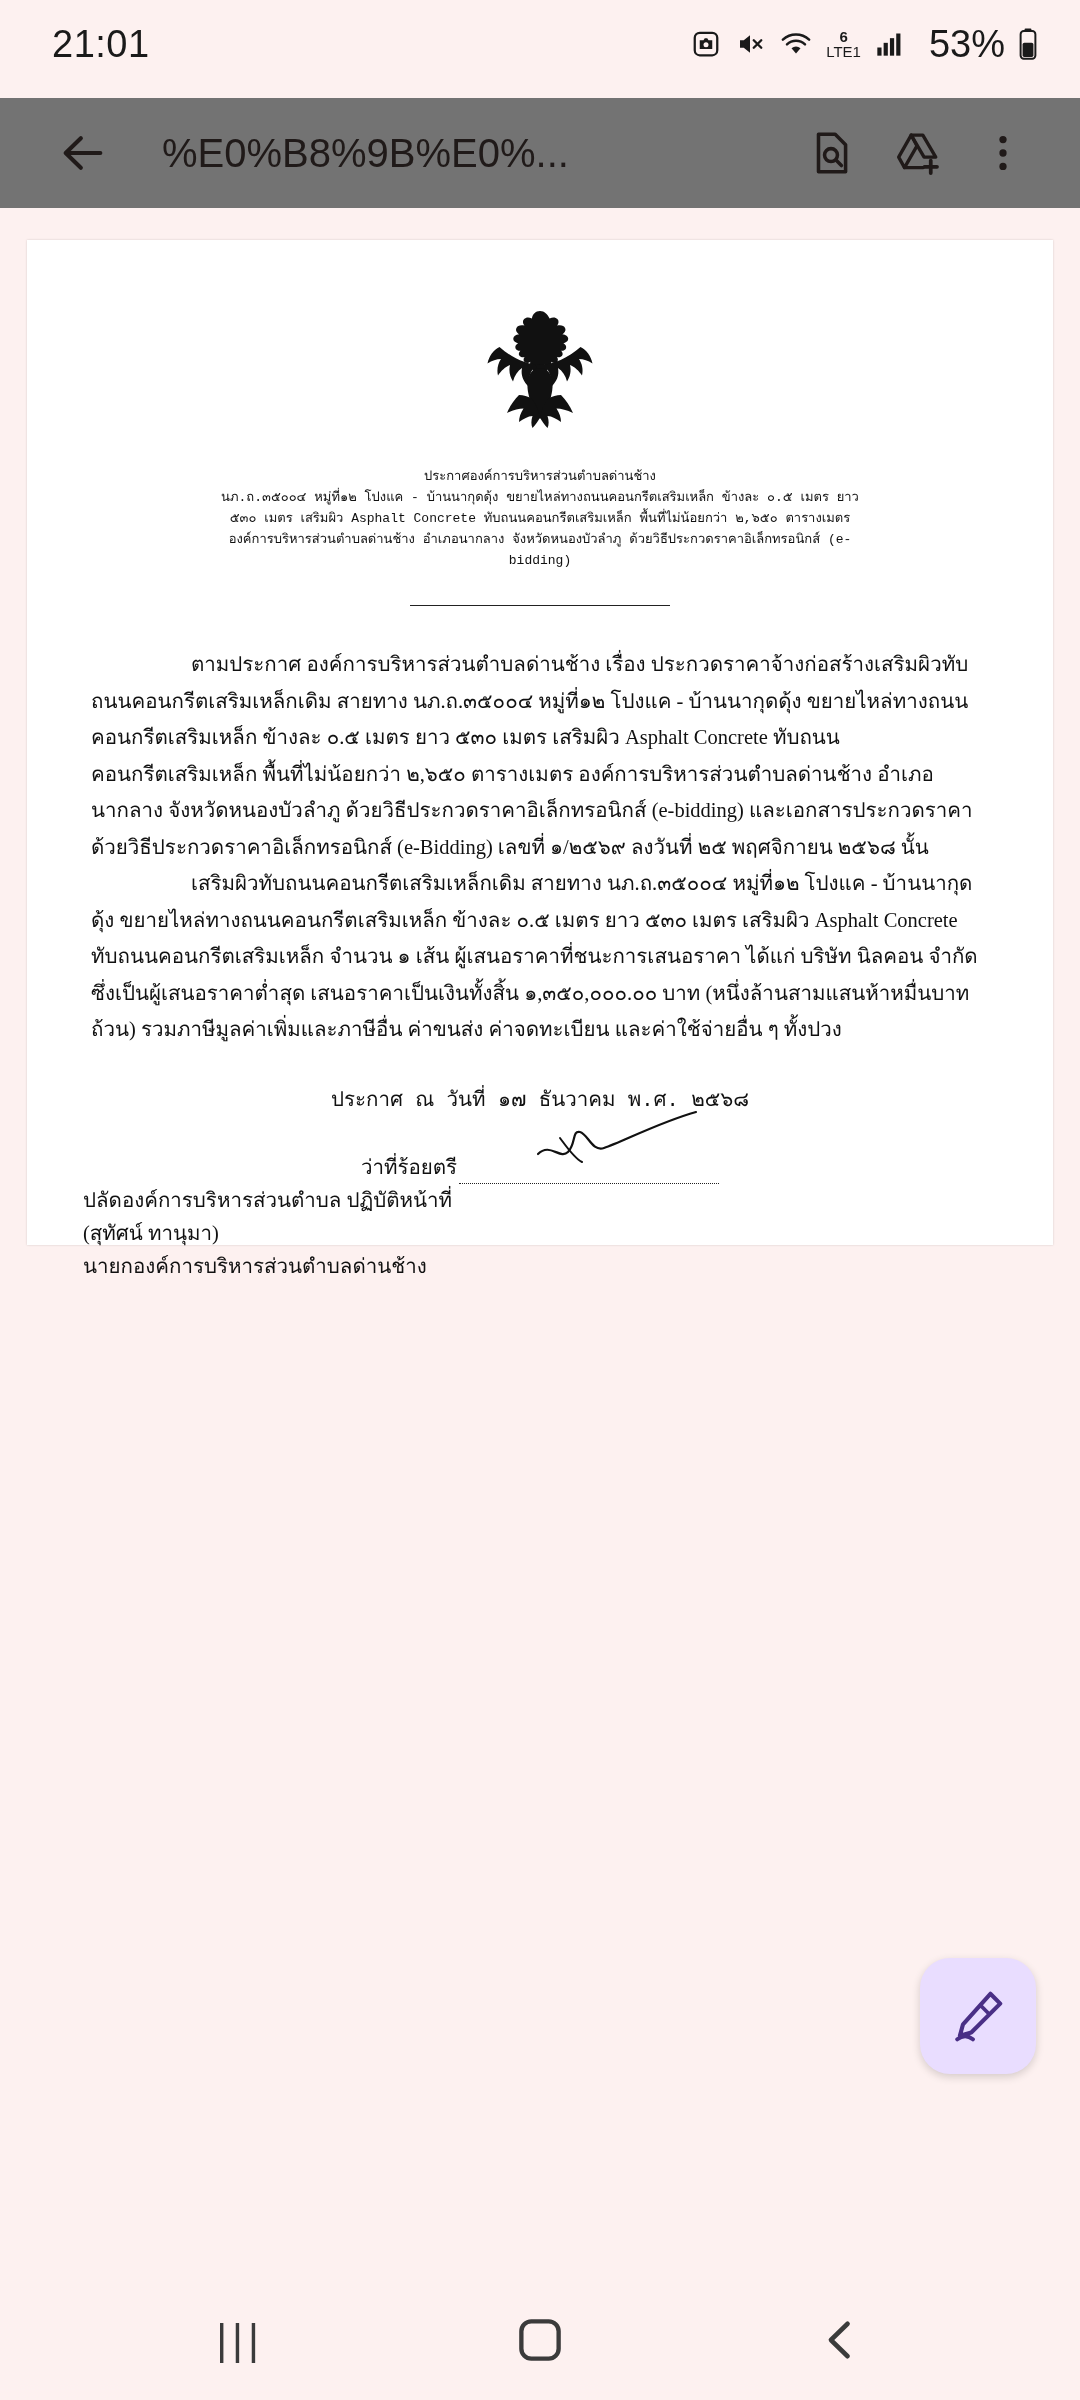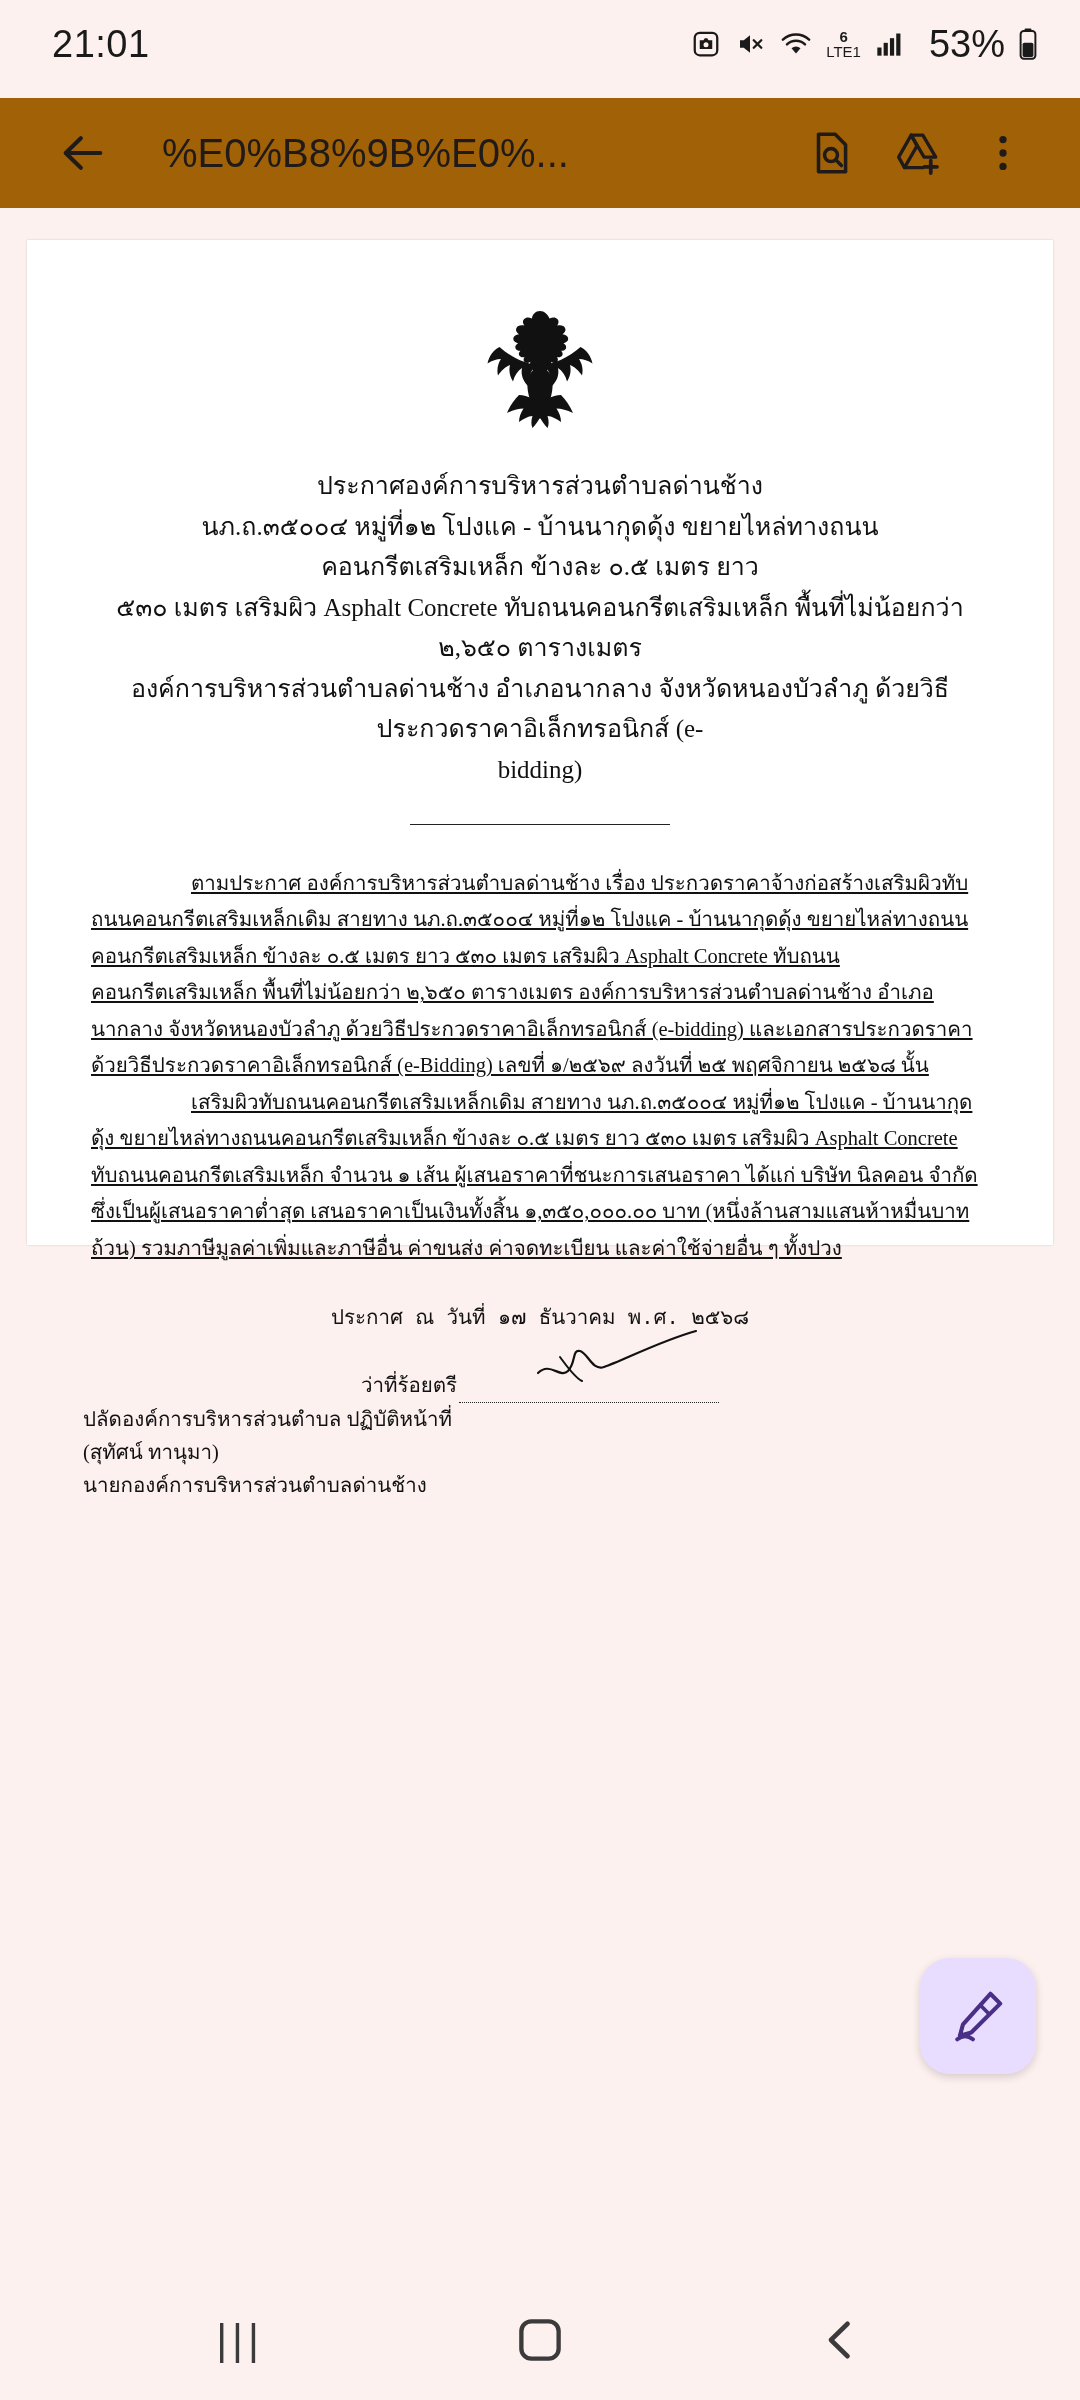--- a/index.html
+++ b/index.html
@@ -55,21 +55,21 @@
   .net-top { font-size: 15px; font-weight: bold; }
   .net-bot { font-size: 15px; }
 
   
   .app-bar {
     height: 110px;
     flex: 0 0 110px;
     display: flex;
     align-items: center;
     padding: 0 34px 0 40px;
-    background: #a16207;
+    background: #737373;
   }
   .app-title {
     flex: 1;
     font-size: 40px;
     color: #201a19;
     margin-left: 36px;
     white-space: nowrap;
     overflow: hidden;
     text-overflow: ellipsis;
     font-weight: 400;
@@ -101,40 +101,40 @@
     box-shadow: 0 0 2px rgba(0,0,0,0.16);
   }
   .garuda {
     display: block;
     margin: 18px auto 14px auto;
     width: 150px;
     height: 150px;
   }
   .doc-head {
     text-align: center;
-    font-size: 25px;
+    font-size: 13px;
     line-height: 1.62;
-    font-family: Liberation Serif, serif;
+    font-family: Liberation Mono, monospace;
     padding: 0 28px;
   }
   .divider-line {
     width: 260px;
     height: 1px;
     background: #222;
     margin: 34px auto 40px auto;
   }
   .doc-body {
     font-size: 20.5px;
     line-height: 1.78;
     font-family: "Liberation Serif", serif;
     text-align: left;
     padding: 0 8px;
   }
   .doc-body p { text-indent: 0; }
-  .doc-body p.indent { text-indent: 100px; text-decoration: underline; }
+  .doc-body p.indent { text-indent: 100px; }
   .doc-date {
     text-align: center;
     font-size: 20.5px;
     font-family: Liberation Mono, monospace;
     margin-top: 34px;
   }
   .sign-block {
     margin-top: 36px;
     text-align: left;
     font-size: 20.5px;

